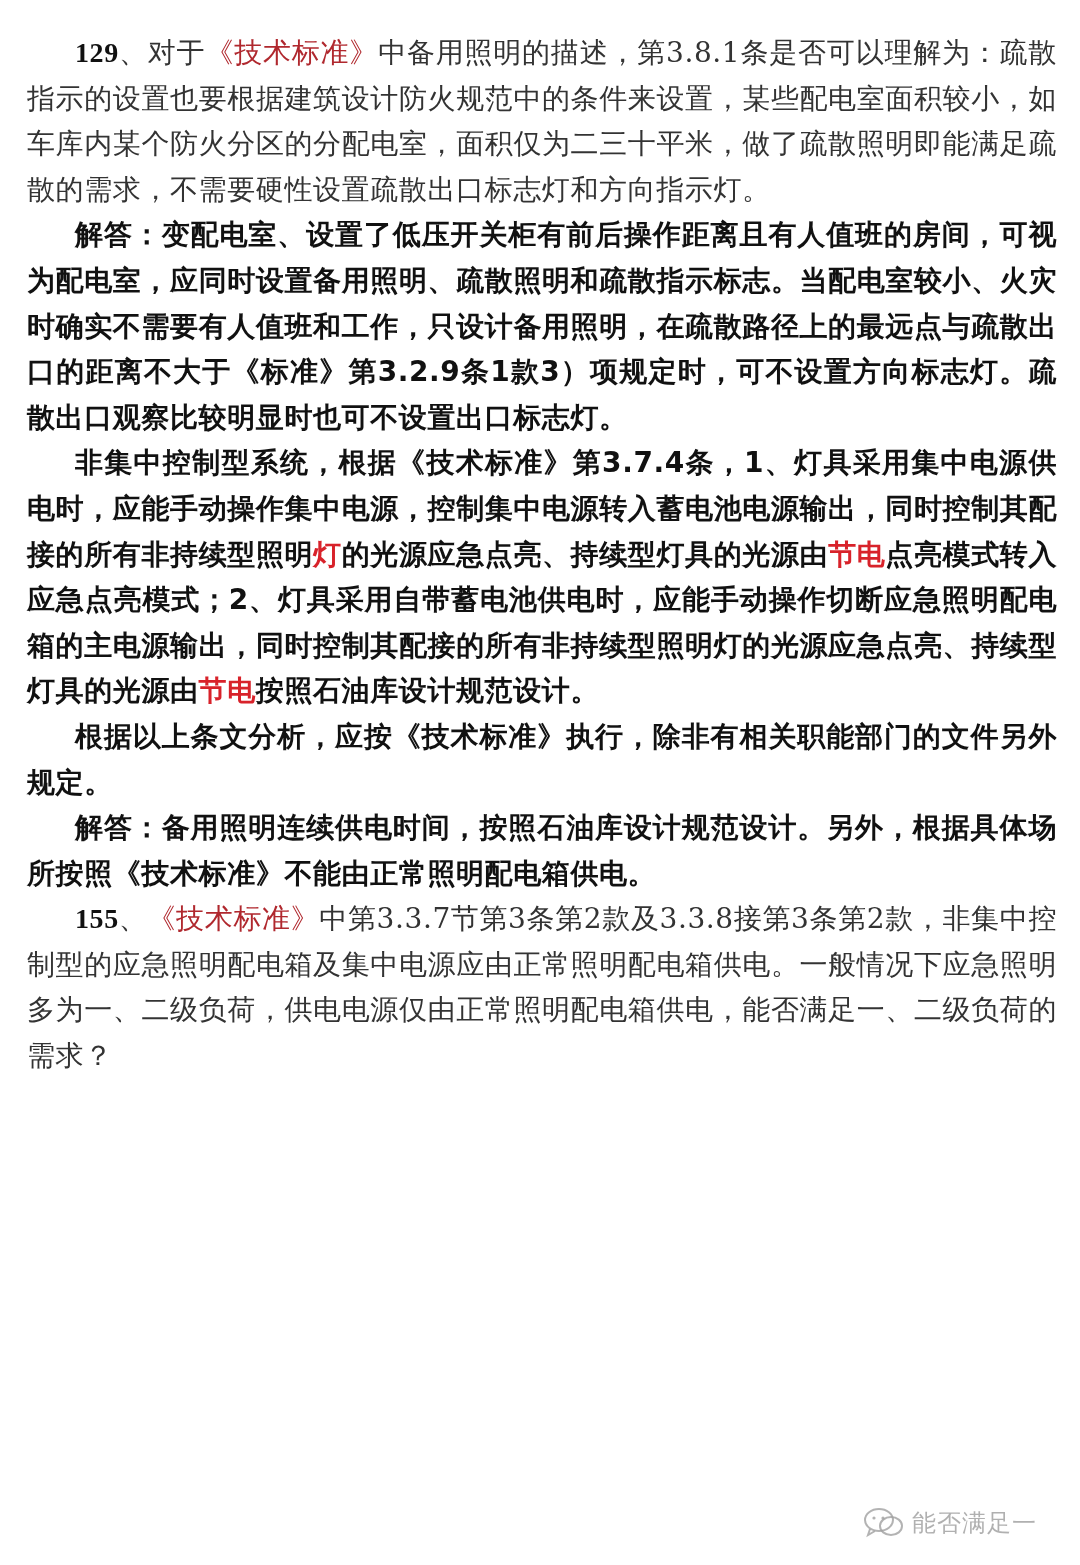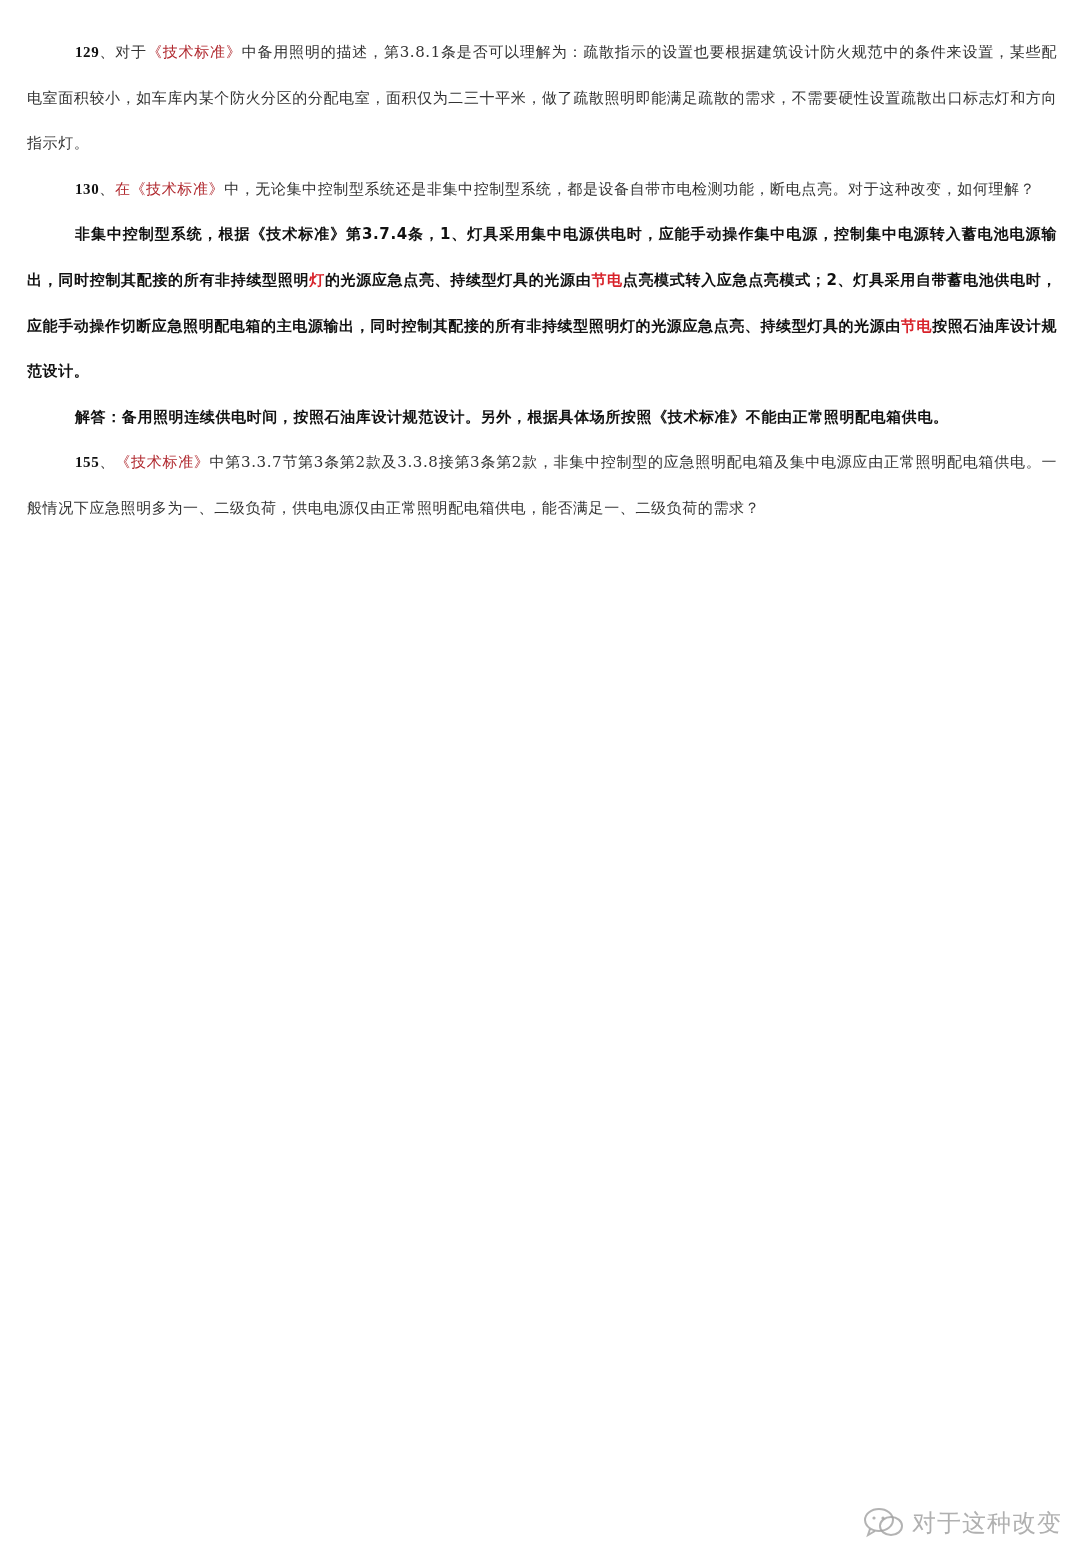--- a/index.html
+++ b/index.html
@@ -1,19 +1,19 @@
 <!DOCTYPE html>
 <html><head>
 <meta charset="utf-8">
 <style>
   html, body { margin: 0; padding: 0; background: #ffffff; }
   body { width: 1080px; height: 1565px; position: relative; overflow: hidden; }
   .page {
     position: absolute; left: 27px; top: 30px; width: 1030px;
-    font-size: 15px; line-height: 45.6px; color: #222;
+    font-size: 28px; line-height: 45.6px; color: #222;
     letter-spacing: 0.6px;
   }
   .para { margin: 0; text-indent: 48px; text-align: justify; text-align-last: left; }
   .q { font-family: "DejaVu Serif", "Liberation Serif", serif; font-weight: normal; color: #333; }
   .a { font-family: "DejaVu Sans", "Liberation Sans", sans-serif; font-weight: bold; color: #111; }
   .num { font-family: "Liberation Serif", serif; font-weight: bold; color: #111; }
   .red { color: #b0282e; }
   .red-bright { color: #d8222a; }
   .watermark {
     position: absolute; left: 862px; top: 1503px; height: 40px;
@@ -25,44 +25,47 @@
 </style>
 </head>
 <body>
 
 <div class="page">
 
   <p class="para q">
     <span class="num">129</span><span>、对于</span><span class="red">《技术标准》</span><span>中备用照明的描述，第3.8.1条是否可以理解为：疏散指示的设置也要根据建筑设计防火规范中的条件来设置，某些配电室面积较小，如车库内某个防火分区的分配电室，面积仅为二三十平米，做了疏散照明即能满足疏散的需求，不需要硬性设置疏散出口标志灯和方向指示灯。</span>
   </p>
 
+  <p class="para a">
+    <span>解答：变配电室、设置了低压开关柜有前后操作距离且有人值班的房间，可视为配电室，应同时设置备用照明、疏散照明和疏散指示标志。当配电室较小、火灾时确实不需要有人值班和工作，只设计备用照明，在疏散路径上的最远点与疏散出口的距离不大于《标准》第3.2.9条1款3）项规定时，可不设置方向标志灯。疏散出口观察比较明显时也可不设置出口标志灯。</span>
+  </p>
 
-  <p class="para q">
-    <span class="num">130</span><span>、</span><span class="red">在《技术标准》</span><span>中，无论集中控制型系统还是非集中控制型系统，都是设备自带市电检测功能，断电点亮。对于这种改变，如何理解？</span>
-  </p>
 
 
   <p class="para a">
     <span>非集中控制型系统，根据《技术标准》第3.7.4条，1、灯具采用集中电源供电时，应能手动操作集中电源，控制集中电源转入蓄电池电源输出，同时控制其配接的所有非持续型照明</span><span class="red-bright">灯</span><span>的光源应急点亮、持续型灯具的光源由</span><span class="red-bright">节电</span><span>点亮模式转入应急点亮模式；2、灯具采用自带蓄电池供电时，应能手动操作切断应急照明配电箱的主电源输出，同时控制其配接的所有非持续型照明灯的光源应急点亮、持续型灯具的光源由</span><span class="red-bright">节电</span><span>按照石油库设计规范设计。</span>
   </p>
 
+  <p class="para a">
+    <span>根据以上条文分析，应按《技术标准》执行，除非有相关职能部门的文件另外规定。</span>
+  </p>
 
 
   <p class="para a">
     <span>解答：备用照明连续供电时间，按照石油库设计规范设计。另外，根据具体场所按照《技术标准》不能由正常照明配电箱供电。</span>
   </p>
 
   <p class="para q">
     <span class="num">155</span><span>、</span><span class="red">《技术标准》</span><span>中第3.3.7节第3条第2款及3.3.8接第3条第2款，非集中控制型的应急照明配电箱及集中电源应由正常照明配电箱供电。一般情况下应急照明多为一、二级负荷，供电电源仅由正常照明配电箱供电，能否满足一、二级负荷的需求？</span>
   </p>
 
 </div>
 
 <div class="watermark">
   <svg class="wm-icon" viewBox="0 0 44 34">
     <ellipse cx="17" cy="14" rx="14" ry="11" fill="none" stroke="rgba(160,160,160,0.8)" stroke-width="2"></ellipse>
     <path d="M8 23 L6 29 L13 25" fill="none" stroke="rgba(160,160,160,0.8)" stroke-width="2"></path>
     <ellipse cx="29" cy="20" rx="11" ry="9" fill="none" stroke="rgba(160,160,160,0.8)" stroke-width="2"></ellipse>
     <circle cx="12" cy="12" r="1.6" fill="rgba(160,160,160,0.8)"></circle>
     <circle cx="21" cy="12" r="1.6" fill="rgba(160,160,160,0.8)"></circle>
   </svg>
-  <span>对于这种改变</span>
+  <span>能否满足一</span>
 </div>
 
 </body></html>

